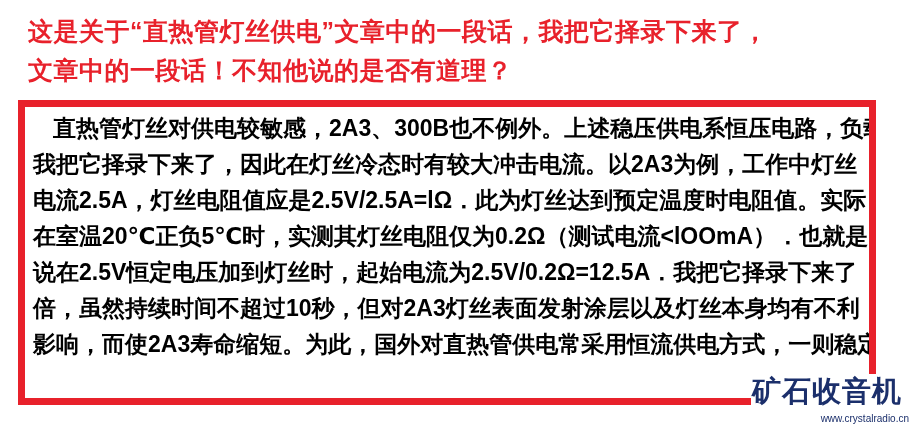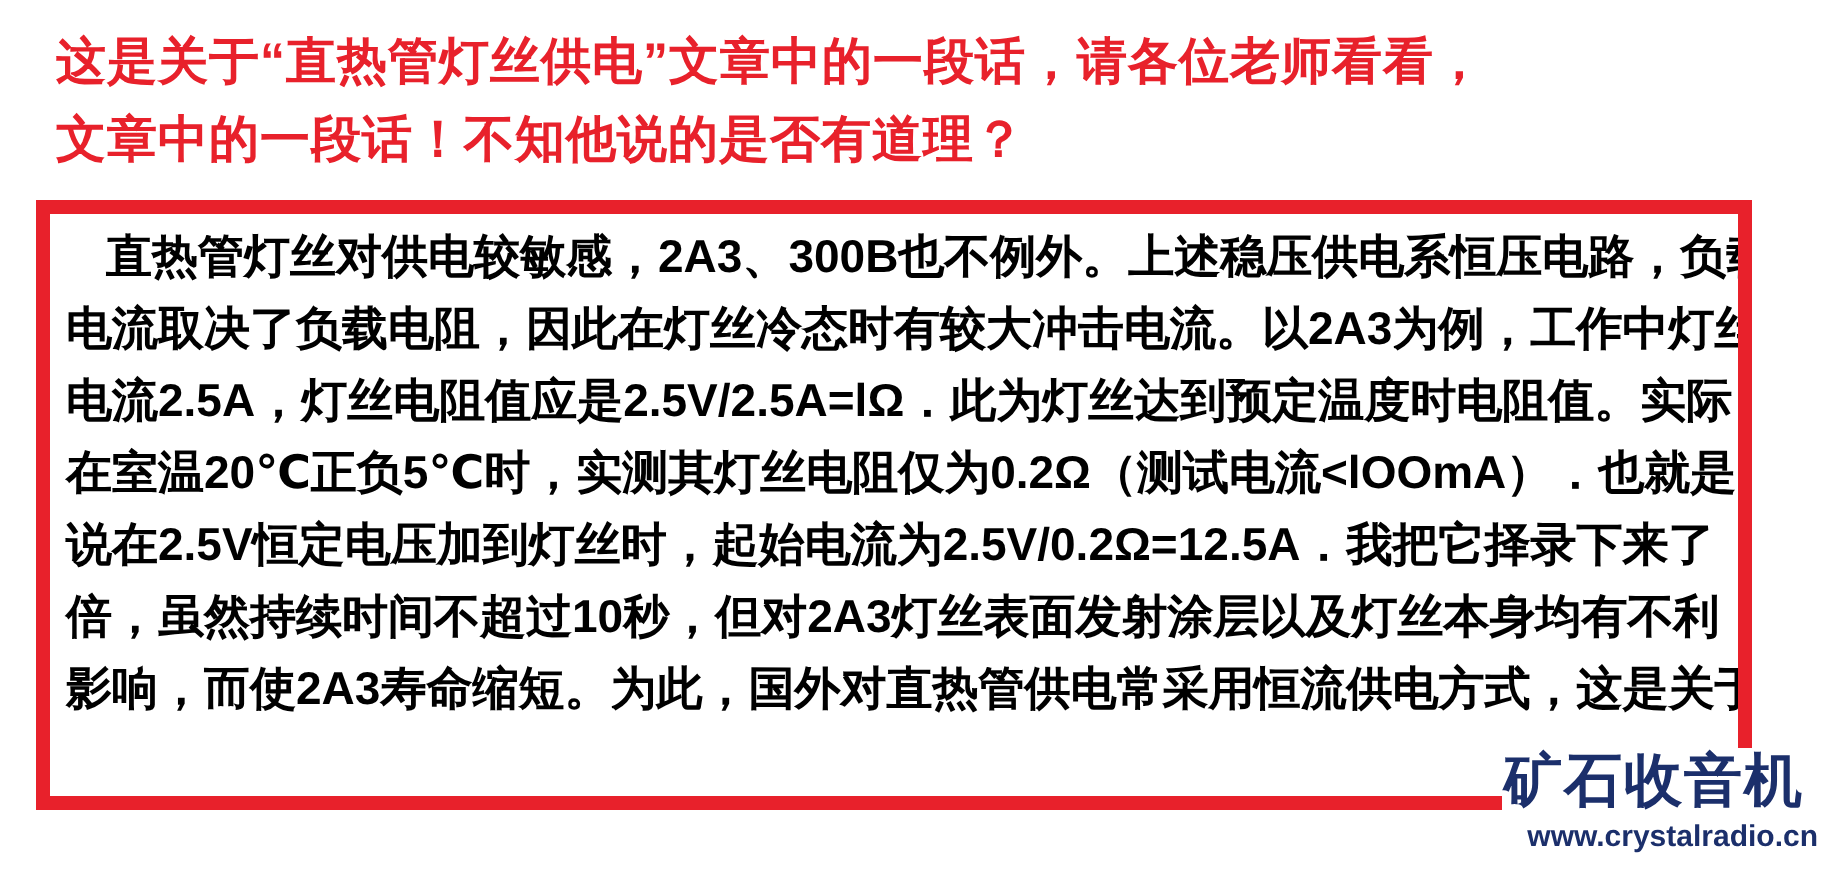--- a/index.html
+++ b/index.html
@@ -66,46 +66,46 @@
     font-size: 29px;
     font-weight: 900;
     line-height: 34px;
     letter-spacing: 1px;
     white-space: nowrap;
     text-align: left;
     padding-left: 1px;
   }
   .wm-url {
     color: #1b2f6b;
-    font-size: 15px;
-    font-weight: bold;
+    font-size: 10px;
+    font-weight: normal;
     line-height: 17px;
     white-space: nowrap;
     margin-top: 2px;
     padding-right: 2px;
   }
 </style>
 </head>
 <body>
 
 <div class="page">
 
   <div class="header">
-    <div class="hline">这是关于“直热管灯丝供电”文章中的一段话，请各位老师看看，</div>
+    <div class="hline">这是关于“直热管灯丝供电”文章中的一段话，我把它择录下来了，</div>
     <div class="hline">文章中的一段话！不知他说的是否有道理？</div>
   </div>
 
   <div class="quote-box">
     <div class="qline indent">直热管灯丝对供电较敏感，2A3、300B也不例外。上述稳压供电系恒压电路，负载</div>
-    <div class="qline">电流取决了负载电阻，因此在灯丝冷态时有较大冲击电流。以2A3为例，工作中灯丝</div>
+    <div class="qline">我把它择录下来了，因此在灯丝冷态时有较大冲击电流。以2A3为例，工作中灯丝</div>
     <div class="qline">电流2.5A，灯丝电阻值应是2.5V/2.5A=lΩ．此为灯丝达到预定温度时电阻值。实际</div>
     <div class="qline">在室温20℃正负5℃时，实测其灯丝电阻仅为0.2Ω（测试电流&lt;lOOmA）．也就是</div>
     <div class="qline">说在2.5V恒定电压加到灯丝时，起始电流为2.5V/0.2Ω=12.5A．我把它择录下来了</div>
     <div class="qline">倍，虽然持续时间不超过10秒，但对2A3灯丝表面发射涂层以及灯丝本身均有不利</div>
-    <div class="qline">影响，而使2A3寿命缩短。为此，国外对直热管供电常采用恒流供电方式，这是关于</div>
+    <div class="qline">影响，而使2A3寿命缩短。为此，国外对直热管供电常采用恒流供电方式，一则稳定</div>
   </div>
 
   <div class="watermark">
     <div class="wm-logo">矿石收音机</div>
     <div class="wm-url">www.crystalradio.cn</div>
   </div>
 
 </div>
 
 </body></html>

